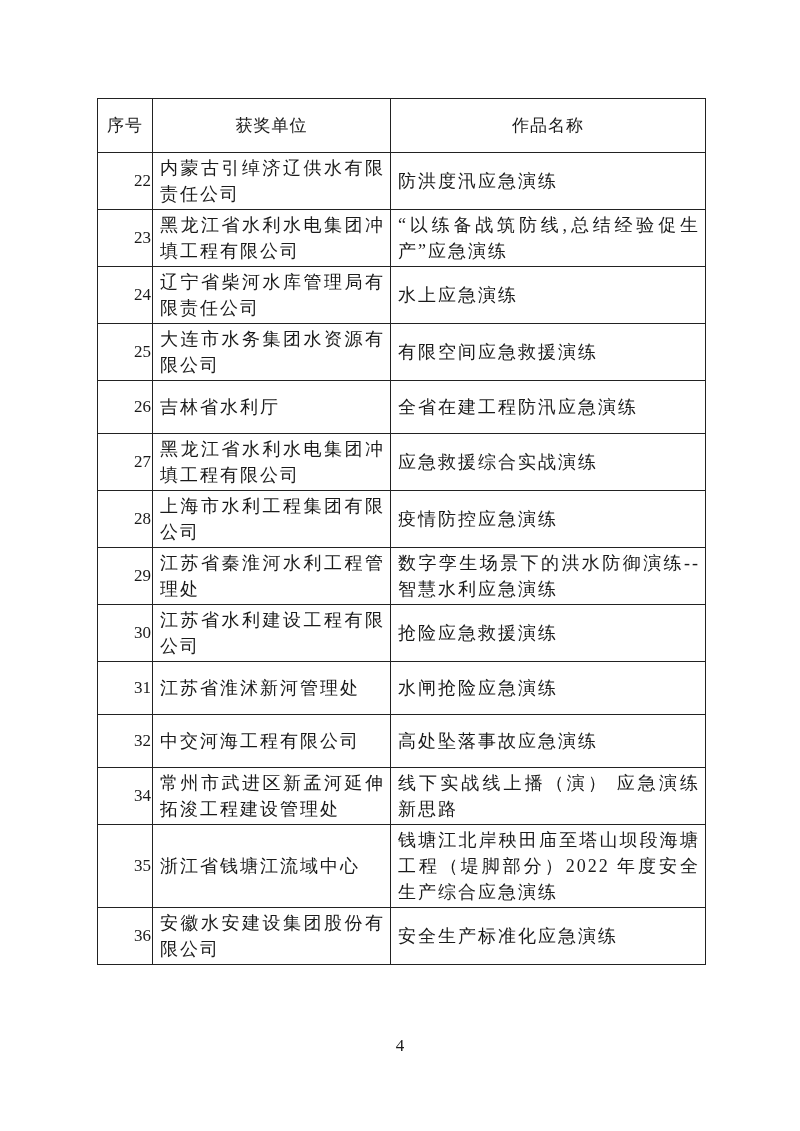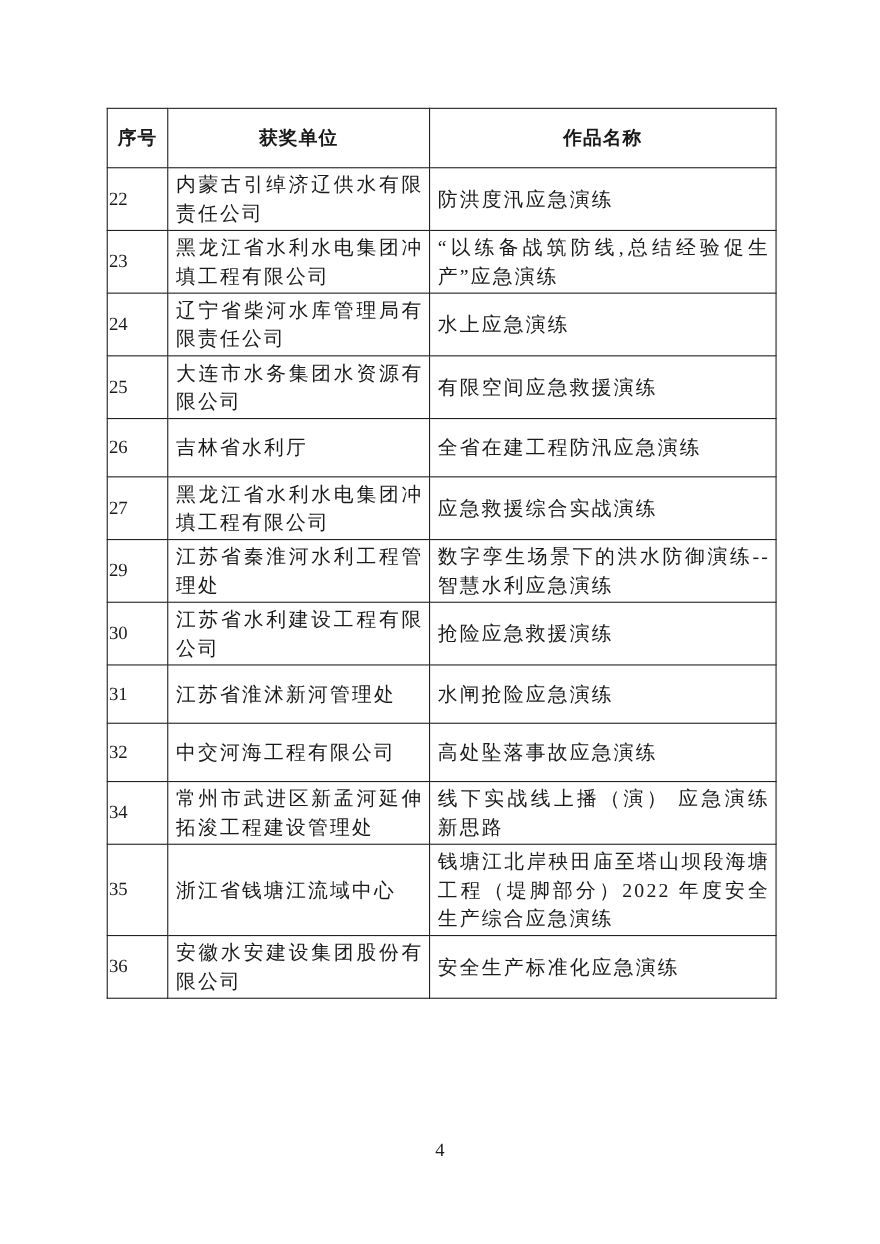--- a/index.html
+++ b/index.html
@@ -22,29 +22,29 @@
     border-collapse: collapse;
     table-layout: fixed;
   }
   .doc-table td, .doc-table th {
     border: 1px solid #222222;
     vertical-align: middle;
     overflow: hidden;
   }
   .doc-table th {
     font-size: 17px;
-    font-weight: bold;
+    font-weight: normal;
     text-align: center;
     letter-spacing: 1px;
     height: 51px;
   }
   tr.data-row { height: 53px; }
   tr.data-row.tall { height: 76px; }
   td.no {
-    text-align: left;
+    text-align: right;
     font-size: 17px;
     letter-spacing: 0;
   }
   td.unit, td.work {
     font-size: 18px;
     line-height: 26px;
     letter-spacing: 2px;
     text-align: justify;
     padding: 2px 5px 2px 7px;
   }
@@ -98,20 +98,25 @@
       <td class="no">26</td>
       <td class="unit">吉林省水利厅</td>
       <td class="work">全省在建工程防汛应急演练</td>
     </tr>
     <tr class="data-row">
       <td class="no">27</td>
       <td class="unit">黑龙江省水利水电集团冲填工程有限公司</td>
       <td class="work">应急救援综合实战演练</td>
     </tr>
     <tr class="data-row">
+      <td class="no">28</td>
+      <td class="unit">上海市水利工程集团有限公司</td>
+      <td class="work">疫情防控应急演练</td>
+    </tr>
+    <tr class="data-row">
       <td class="no">29</td>
       <td class="unit">江苏省秦淮河水利工程管理处</td>
       <td class="work">数字孪生场景下的洪水防御演练--智慧水利应急演练</td>
     </tr>
     <tr class="data-row">
       <td class="no">30</td>
       <td class="unit">江苏省水利建设工程有限公司</td>
       <td class="work">抢险应急救援演练</td>
     </tr>
     <tr class="data-row">

